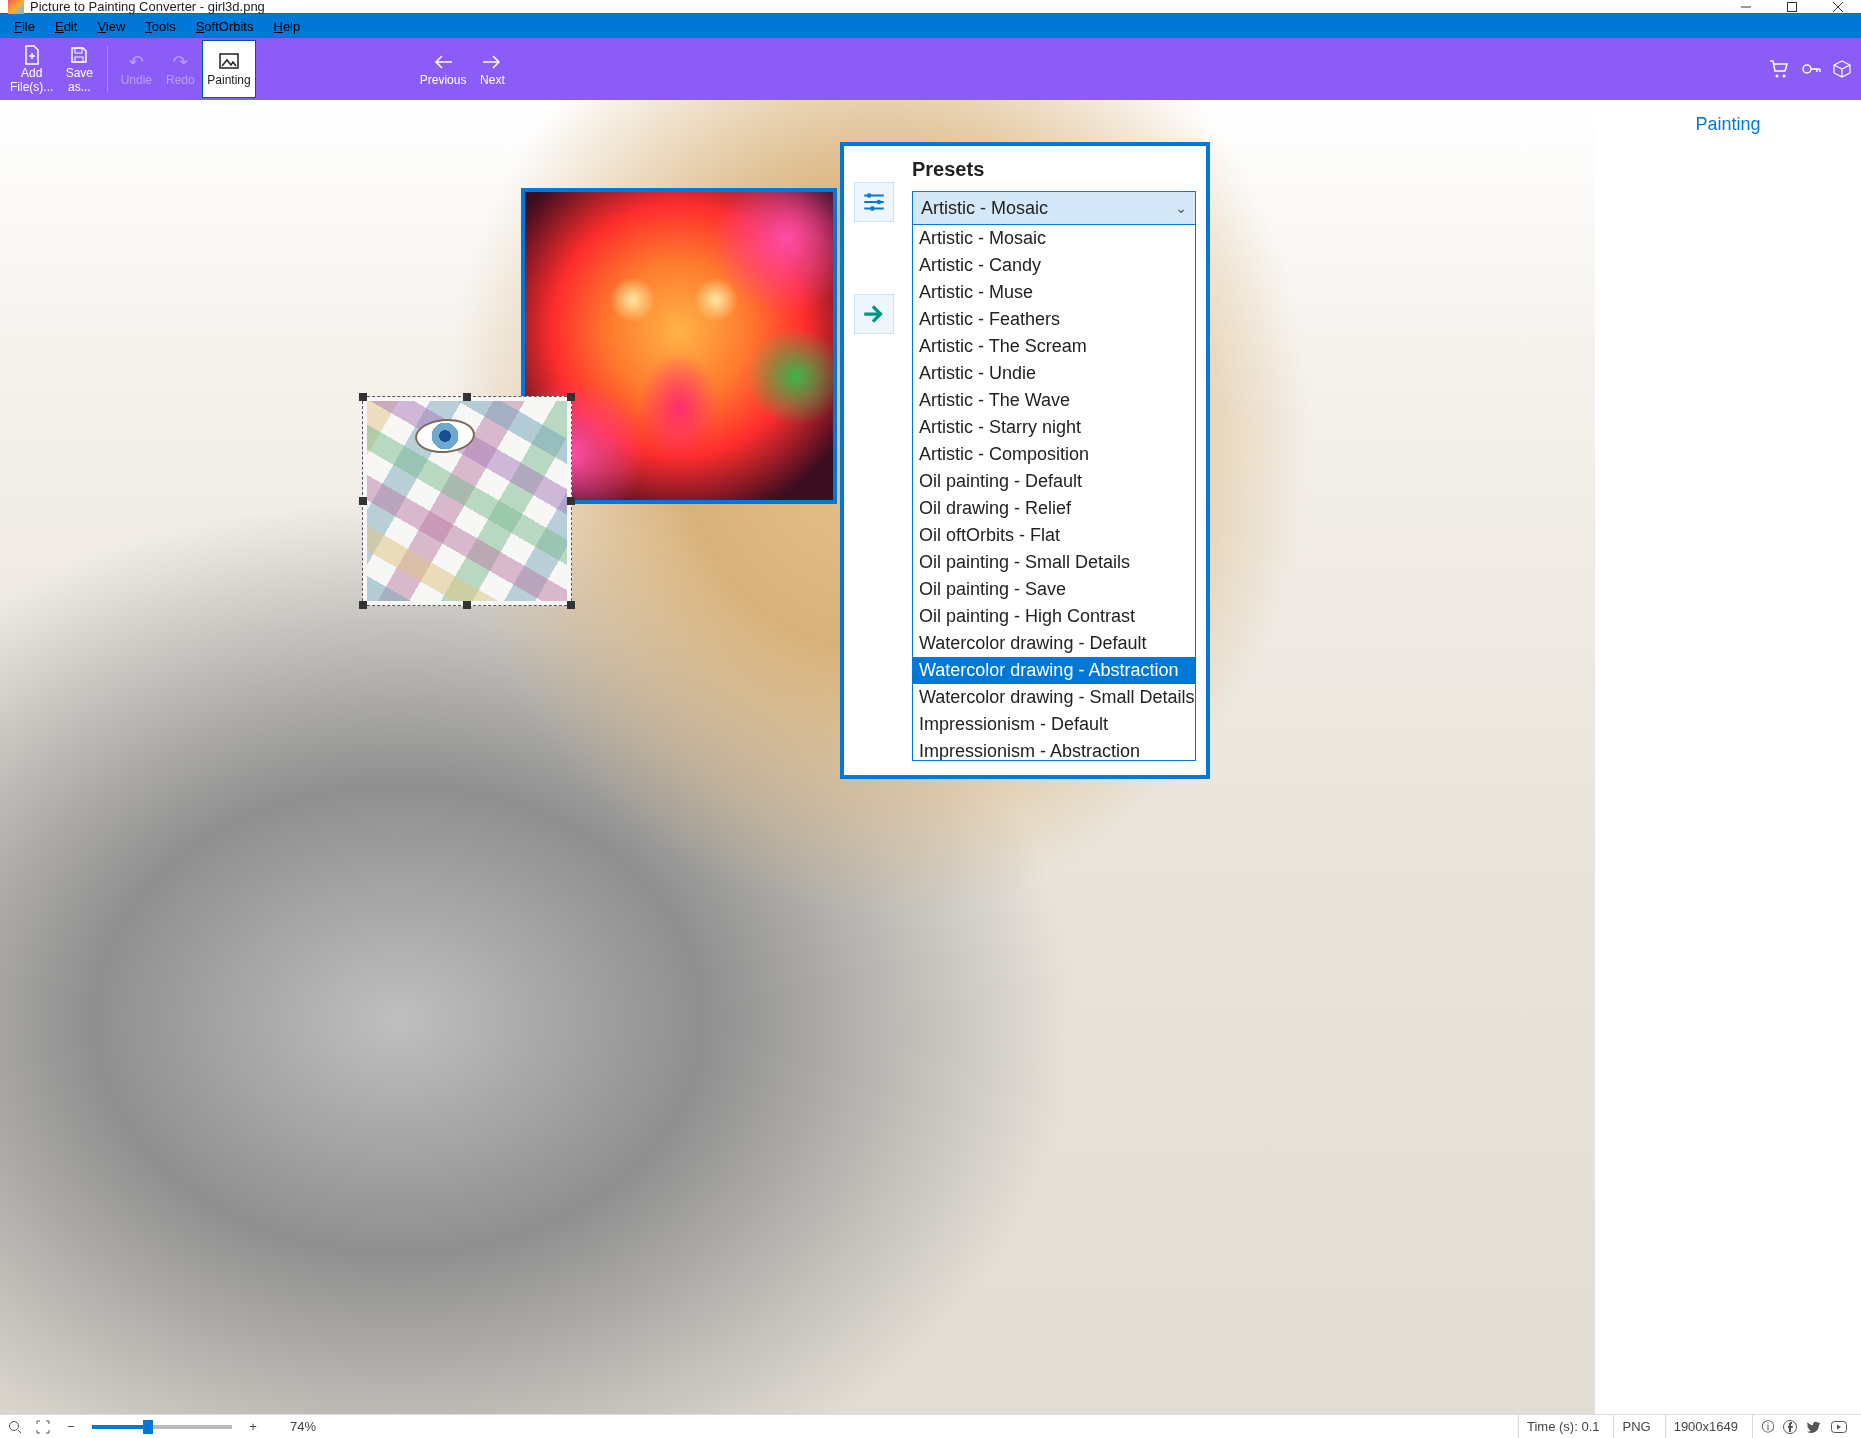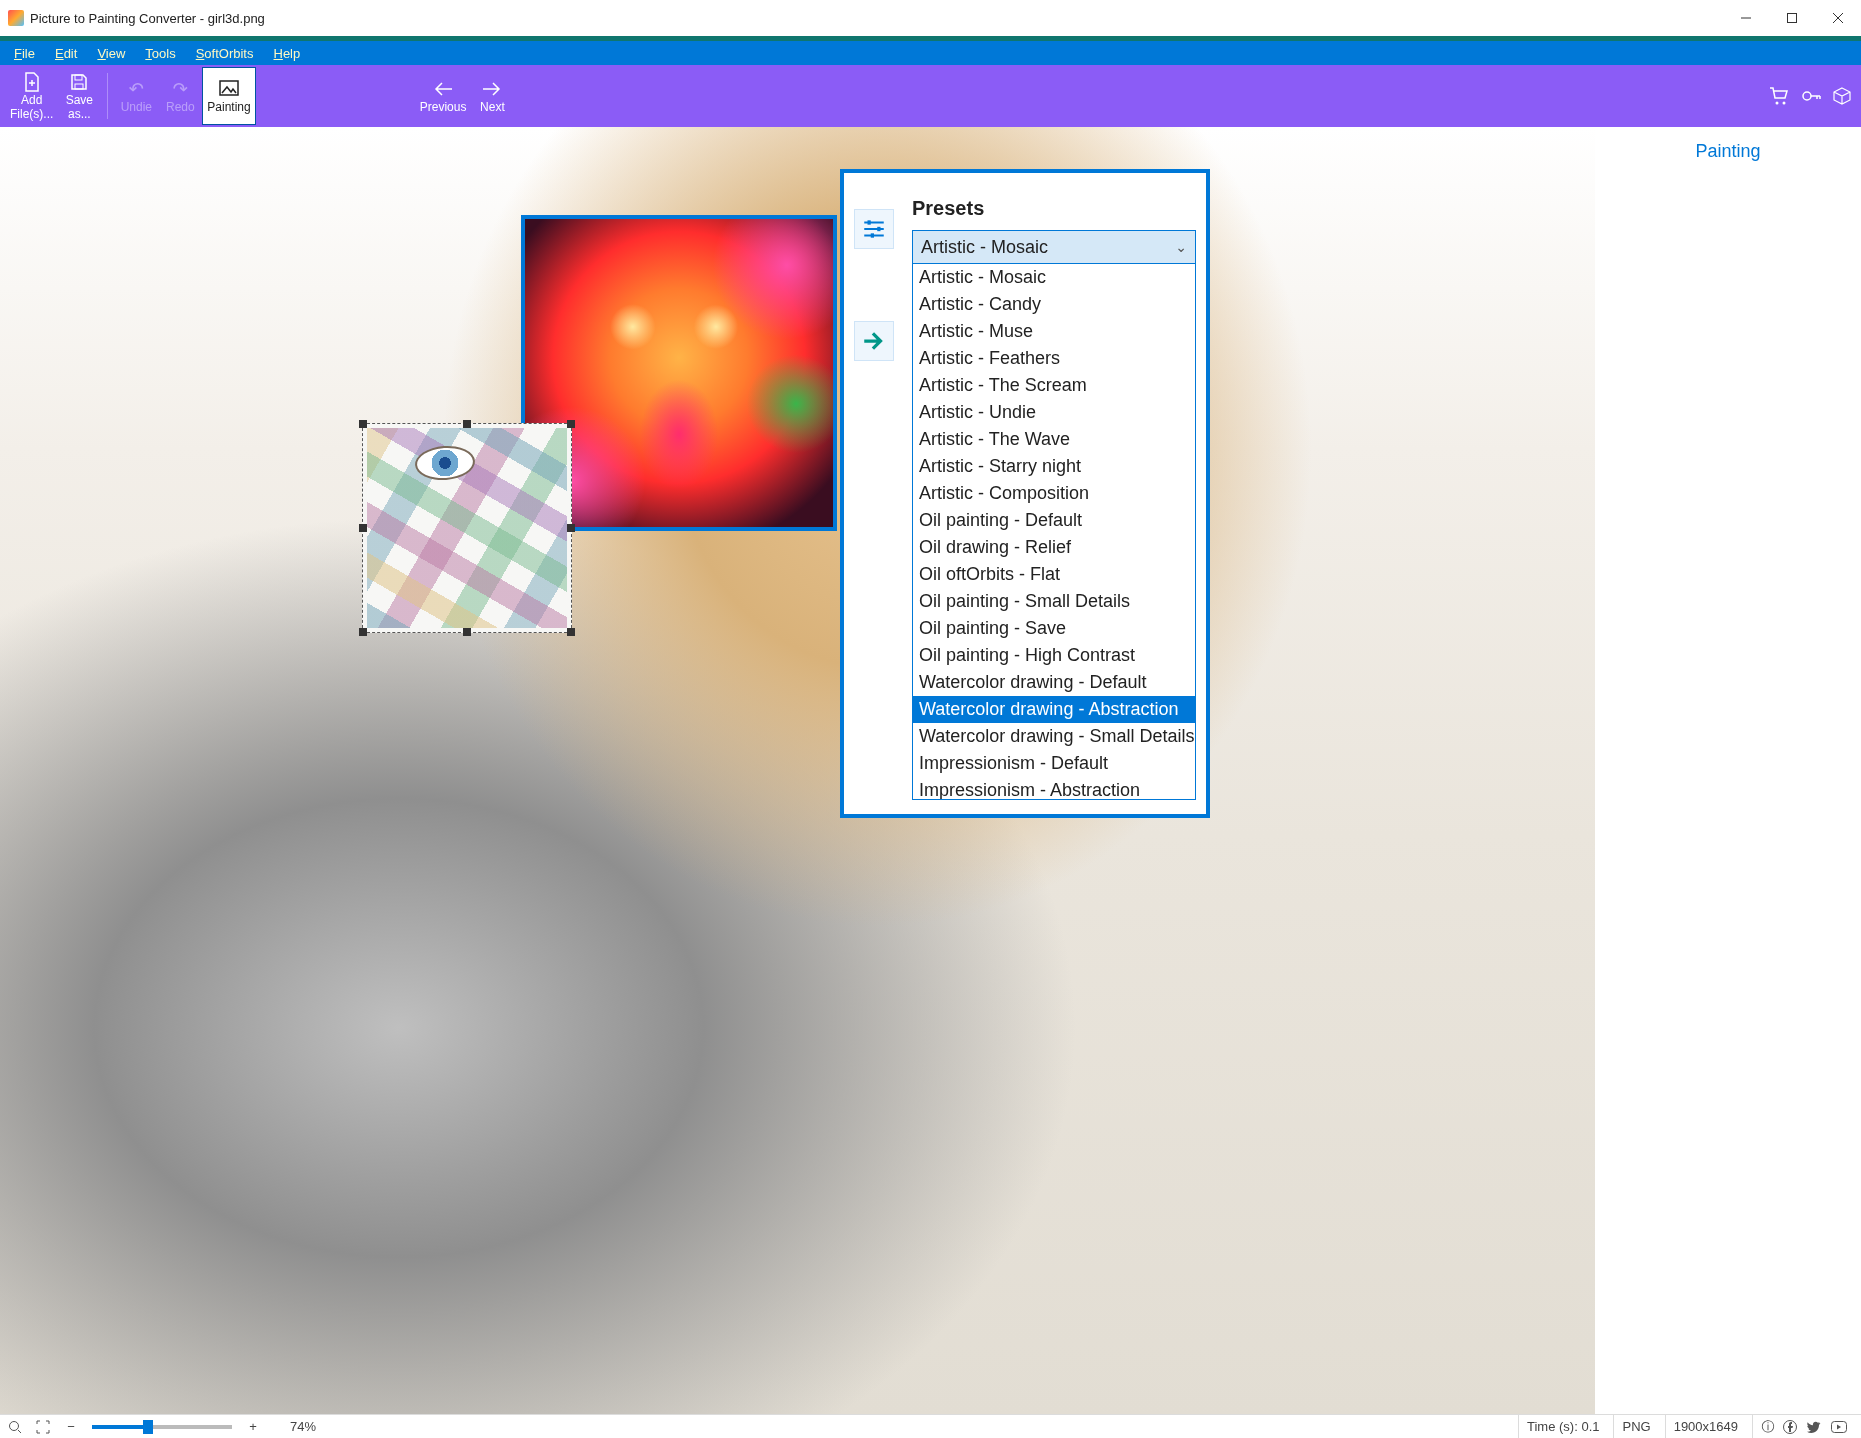--- a/index.html
+++ b/index.html
@@ -1,29 +1,29 @@
 <!DOCTYPE html>
 <html><head>
 <meta charset="utf-8">
 <style>
 * { margin: 0; padding: 0; box-sizing: border-box; font-family: "Segoe UI", Arial, sans-serif; }
 html, body { width: 100%; height: 100%; }
 body { display: flex; flex-direction: column; background: #fff; font-size: 13px; color: #222; }
 
 
-.titlebar { height: 41px; background: #fff; display: flex; align-items: center; border-bottom: 5px solid #0f766e; }
+.titlebar { height: 14px; background: #fff; display: flex; align-items: center; border-bottom: 1px solid #0f766e; }
 .titlebar .appicon { width: 16px; height: 16px; margin: 0 6px 0 8px; border-radius: 2px;
   background: linear-gradient(135deg,#ff5050,#ffaa30,#50c0ff); }
 .titlebar .title { flex: 0 0 auto; font-size: 13px; }
 .titlebar .spacer { flex: 1; }
 .titlebar .winbtn { width: 46px; height: 30px; display: flex; align-items: center; justify-content: center; color: #333; }
 
 
 .menubar { height: 24px; background: #0078d7; display: flex; align-items: center; padding: 0 4px; font-size: 13px; }
-.menubar .mitem { color: #fef9c3; padding: 2px 10px; }
+.menubar .mitem { color: #000000; padding: 2px 10px; }
 .menubar .mitem u { text-decoration: underline; }
 
 
 .ribbon { height: 62px; background: #8b5cf6; display: flex; align-items: stretch; padding: 2px 6px; position: relative; }
 .rbtn { display: flex; flex-direction: column; align-items: center; justify-content: center; color: #fff;
   min-width: 44px; padding: 2px 4px; font-size: 12px; line-height: 14px; text-align: center; }
 .rbtn.disabled { opacity: 0.4; }
 .rbtn.active { background: #fff; color: #222; border: 1px solid #0055a0; }
 .rbtn .ic { font-size: 18px; height: 22px; display: flex; align-items: center; justify-content: center; }
 .rsep { width: 1px; background: rgba(255,255,255,0.3); margin: 6px 6px; }
@@ -63,21 +63,21 @@
 .thumb2 .h.bl{left:-4px;bottom:-4px;} .thumb2 .h.br{right:-4px;bottom:-4px;}
 .thumb2 .h.tc{left:calc(50% - 4px);top:-4px;} .thumb2 .h.bc{left:calc(50% - 4px);bottom:-4px;}
 .thumb2 .h.ml{left:-4px;top:calc(50% - 4px);} .thumb2 .h.mr{right:-4px;top:calc(50% - 4px);}
 
 .sidepanel { width: 266px; background: #fff; display: flex; flex-direction: column; }
 .sidepanel .tab { padding: 14px 0; text-align: center; color: #0078d7; font-size: 18px; }
 
 
 .presets-popup { position: absolute; left: 840px; top: 42px; width: 370px;
   border: 4px solid #0078d7; background: #fff; padding: 12px 10px 14px 10px; z-index: 50; }
-.presets-popup .hdr { font-size: 20px; font-weight: 700; margin: 12px 0 10px 58px; }
+.presets-popup .hdr { font-size: 20px; font-weight: 700; margin: 0 0 10px 58px; }
 .presets-popup .side-icons { display: flex; flex-direction: column; gap: 72px; position: absolute; left: 10px; top: 36px; }
 .sideicon { width: 40px; height: 40px; display: flex; align-items: center; justify-content: center;
   border: 1px solid #cfe4f7; background: #eef6fd; }
 .sideicon svg { width: 26px; height: 26px; }
 .presets-popup .combo { margin-left: 58px; height: 34px; border: 1px solid #0078d7; background: #d5e8f7;
   display: flex; align-items: center; padding: 0 8px; font-size: 18px; position: relative; }
 .presets-popup .combo .chev { position: absolute; right: 8px; color: #555; font-size: 14px; }
 .presets-popup .list { margin-left: 58px; border: 1px solid #0078d7; border-top: none;
   max-height: 536px; overflow: hidden; }
 .presets-popup .opt { padding: 1px 6px; font-size: 18px; line-height: 25px; white-space: nowrap; }

